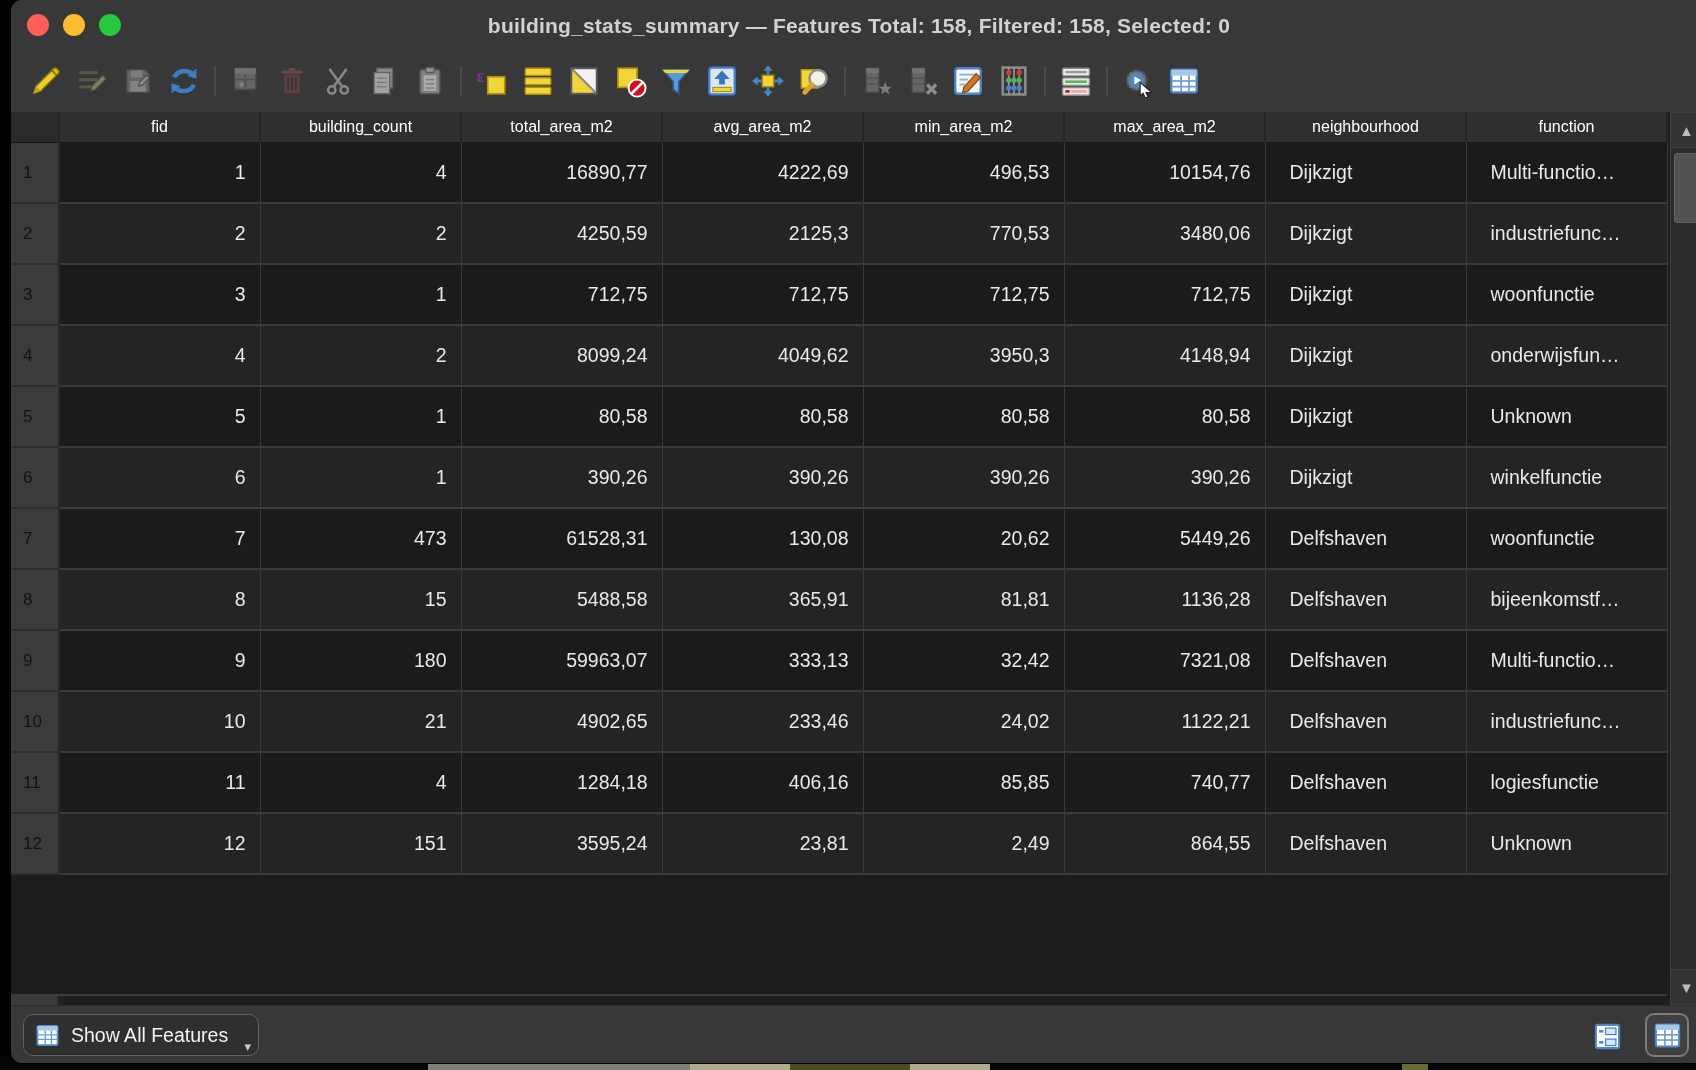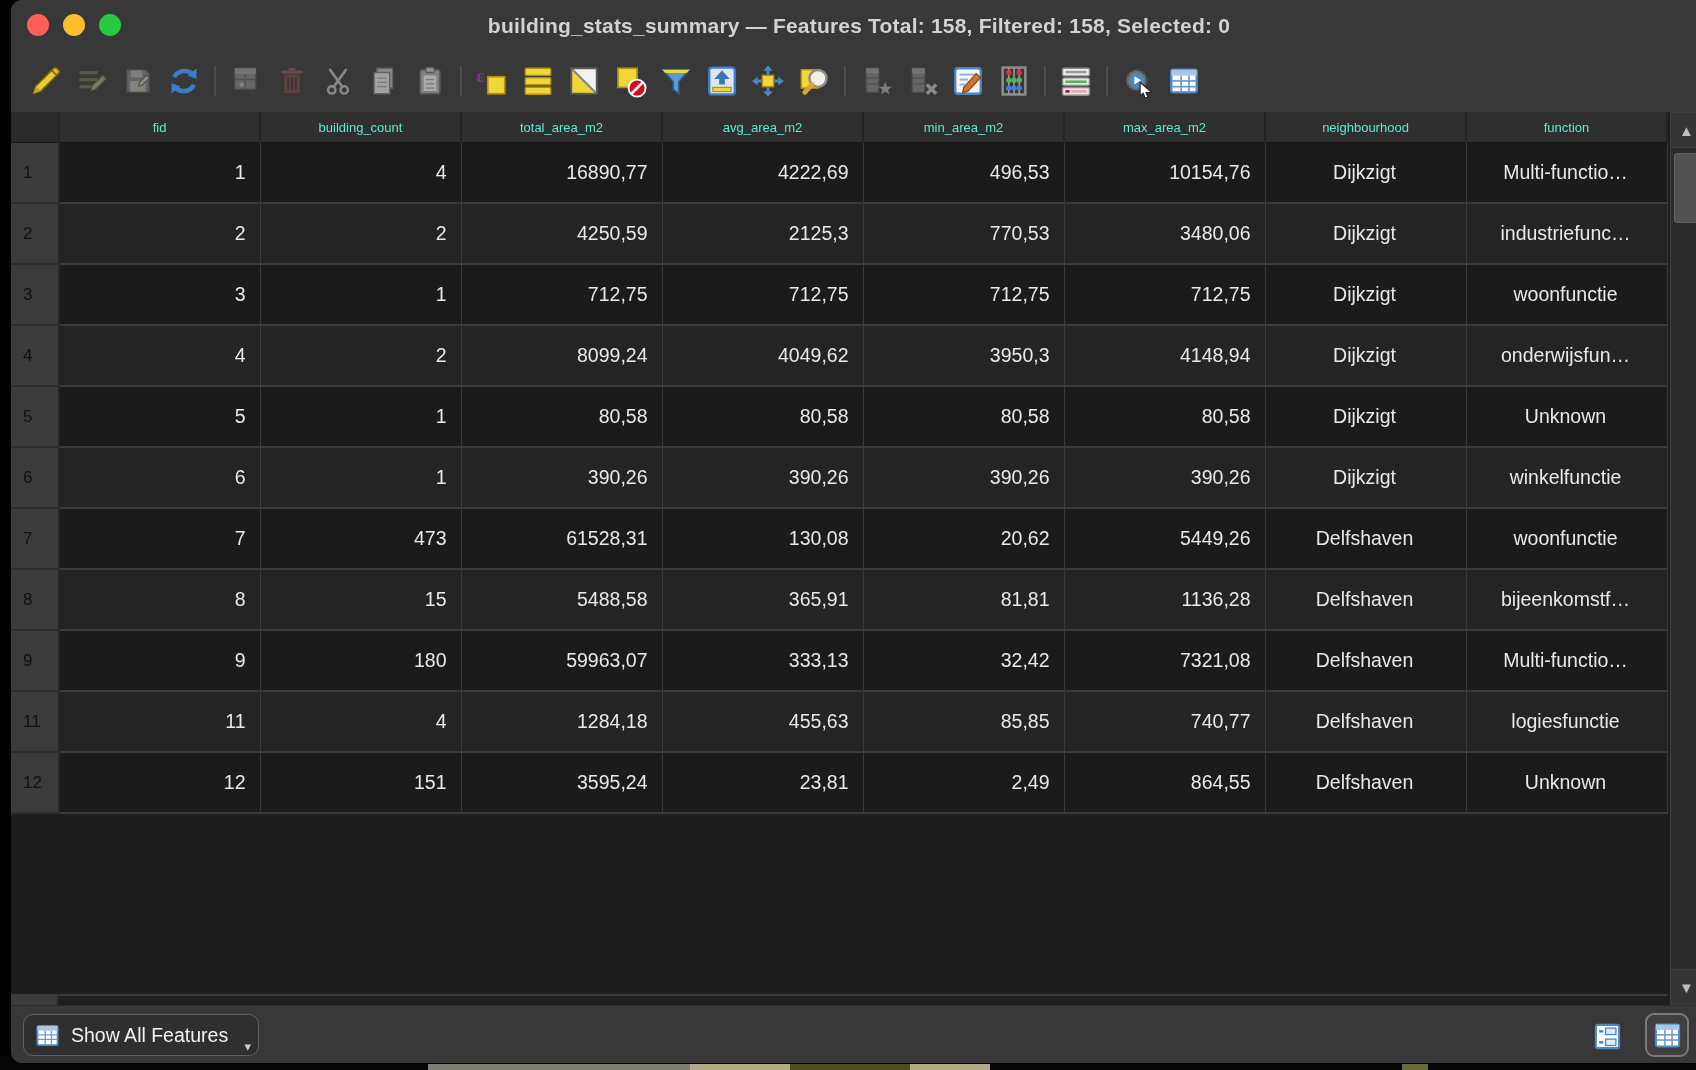--- a/index.html
+++ b/index.html
@@ -24,32 +24,32 @@
 
   .toolbar{position:absolute;left:0;top:50px;width:100%;height:62px;display:flex;align-items:center;padding:0 12px;box-sizing:border-box;}
   .tbtn{width:34px;height:40px;display:flex;align-items:center;justify-content:center;margin:0 6px;flex:0 0 auto;}
   .tbtn svg{width:34px;height:34px;}
   .tsep{width:2px;height:30px;background:#4b4b4b;margin:0 7px;flex:0 0 auto;}
 
   
   .table-wrap{position:absolute;left:0;top:112px;width:1656px;height:893px;background:#1d1d1e;}
   table{border-collapse:collapse;table-layout:fixed;width:1656px;}
   col.gut{width:48px;} col.c{width:201px;}
-  th{height:28px;background:#2f2f2f;color:#5eead4;font-size:13px;font-weight:400;
+  th{height:28px;background:#2f2f2f;color:#ffffff;font-size:16px;font-weight:400;
      border-right:2px solid #242424;border-left:1px solid #3a3a3a;border-bottom:1px solid #161616;
      overflow:hidden;white-space:nowrap;}
   th.corner{background:#2a2a2a;border-left:none;}
   td.gutter{background:#3b3b3b;color:#121212;font-size:17px;text-align:left;padding:0 0 0 12px;
      border-bottom:2px solid #2d2d2d;border-right:2px solid #272727;border-top:1px solid #474747;}
   td.cell{height:59px;font-size:19.5px;color:#e9e9e9;border-right:1px solid #3a3a3b;
      border-bottom:2px solid #3b3b3c;padding:0 14px;overflow:hidden;white-space:nowrap;}
   tr:nth-child(odd) td.cell{background:#1b1b1c;}
   tr:nth-child(even) td.cell{background:#242425;}
   td.num{text-align:right;}
-  td.txt{text-align:center;padding-left:12px;}
+  td.txt{text-align:left;padding-left:24px;}
   .partial-row{position:absolute;left:0;top:882px;width:1656px;height:11px;background:#3a3a3a;}
   .partial-row .pr-in{position:absolute;left:0;top:2px;width:100%;height:9px;background:#1f1f20;}
   .partial-row .pr-gut{position:absolute;left:0;top:2px;width:48px;height:9px;background:#3b3b3b;border-right:2px solid #272727;box-sizing:border-box;}
 
   
   .vscroll{position:absolute;left:1659px;top:112px;width:33px;height:893px;background:#2b2b2b;
      border:1px solid #404040;box-sizing:border-box;}
   .sb-up,.sb-down{position:absolute;left:0;width:31px;height:34px;display:flex;align-items:center;justify-content:center;
      color:#bdbdbd;font-size:15px;background:#343434;}
   .sb-up{top:0;border-bottom:1px solid #404040;}
@@ -443,25 +443,36 @@
     <td class="cell num">9</td>
     <td class="cell num">180</td>
     <td class="cell num">59963,07</td>
     <td class="cell num">333,13</td>
     <td class="cell num">32,42</td>
     <td class="cell num">7321,08</td>
     <td class="cell txt">Delfshaven</td>
     <td class="cell txt">Multi-functio…</td>
   </tr>
             <tr>
+    <td class="gutter">10</td>
+    <td class="cell num">10</td>
+    <td class="cell num">21</td>
+    <td class="cell num">4902,65</td>
+    <td class="cell num">233,46</td>
+    <td class="cell num">24,02</td>
+    <td class="cell num">1122,21</td>
+    <td class="cell txt">Delfshaven</td>
+    <td class="cell txt">industriefunc…</td>
+  </tr>
+            <tr>
     <td class="gutter">11</td>
     <td class="cell num">11</td>
     <td class="cell num">4</td>
     <td class="cell num">1284,18</td>
-    <td class="cell num">455,63</td>
+    <td class="cell num">406,16</td>
     <td class="cell num">85,85</td>
     <td class="cell num">740,77</td>
     <td class="cell txt">Delfshaven</td>
     <td class="cell txt">logiesfunctie</td>
   </tr>
             <tr>
     <td class="gutter">12</td>
     <td class="cell num">12</td>
     <td class="cell num">151</td>
     <td class="cell num">3595,24</td>

